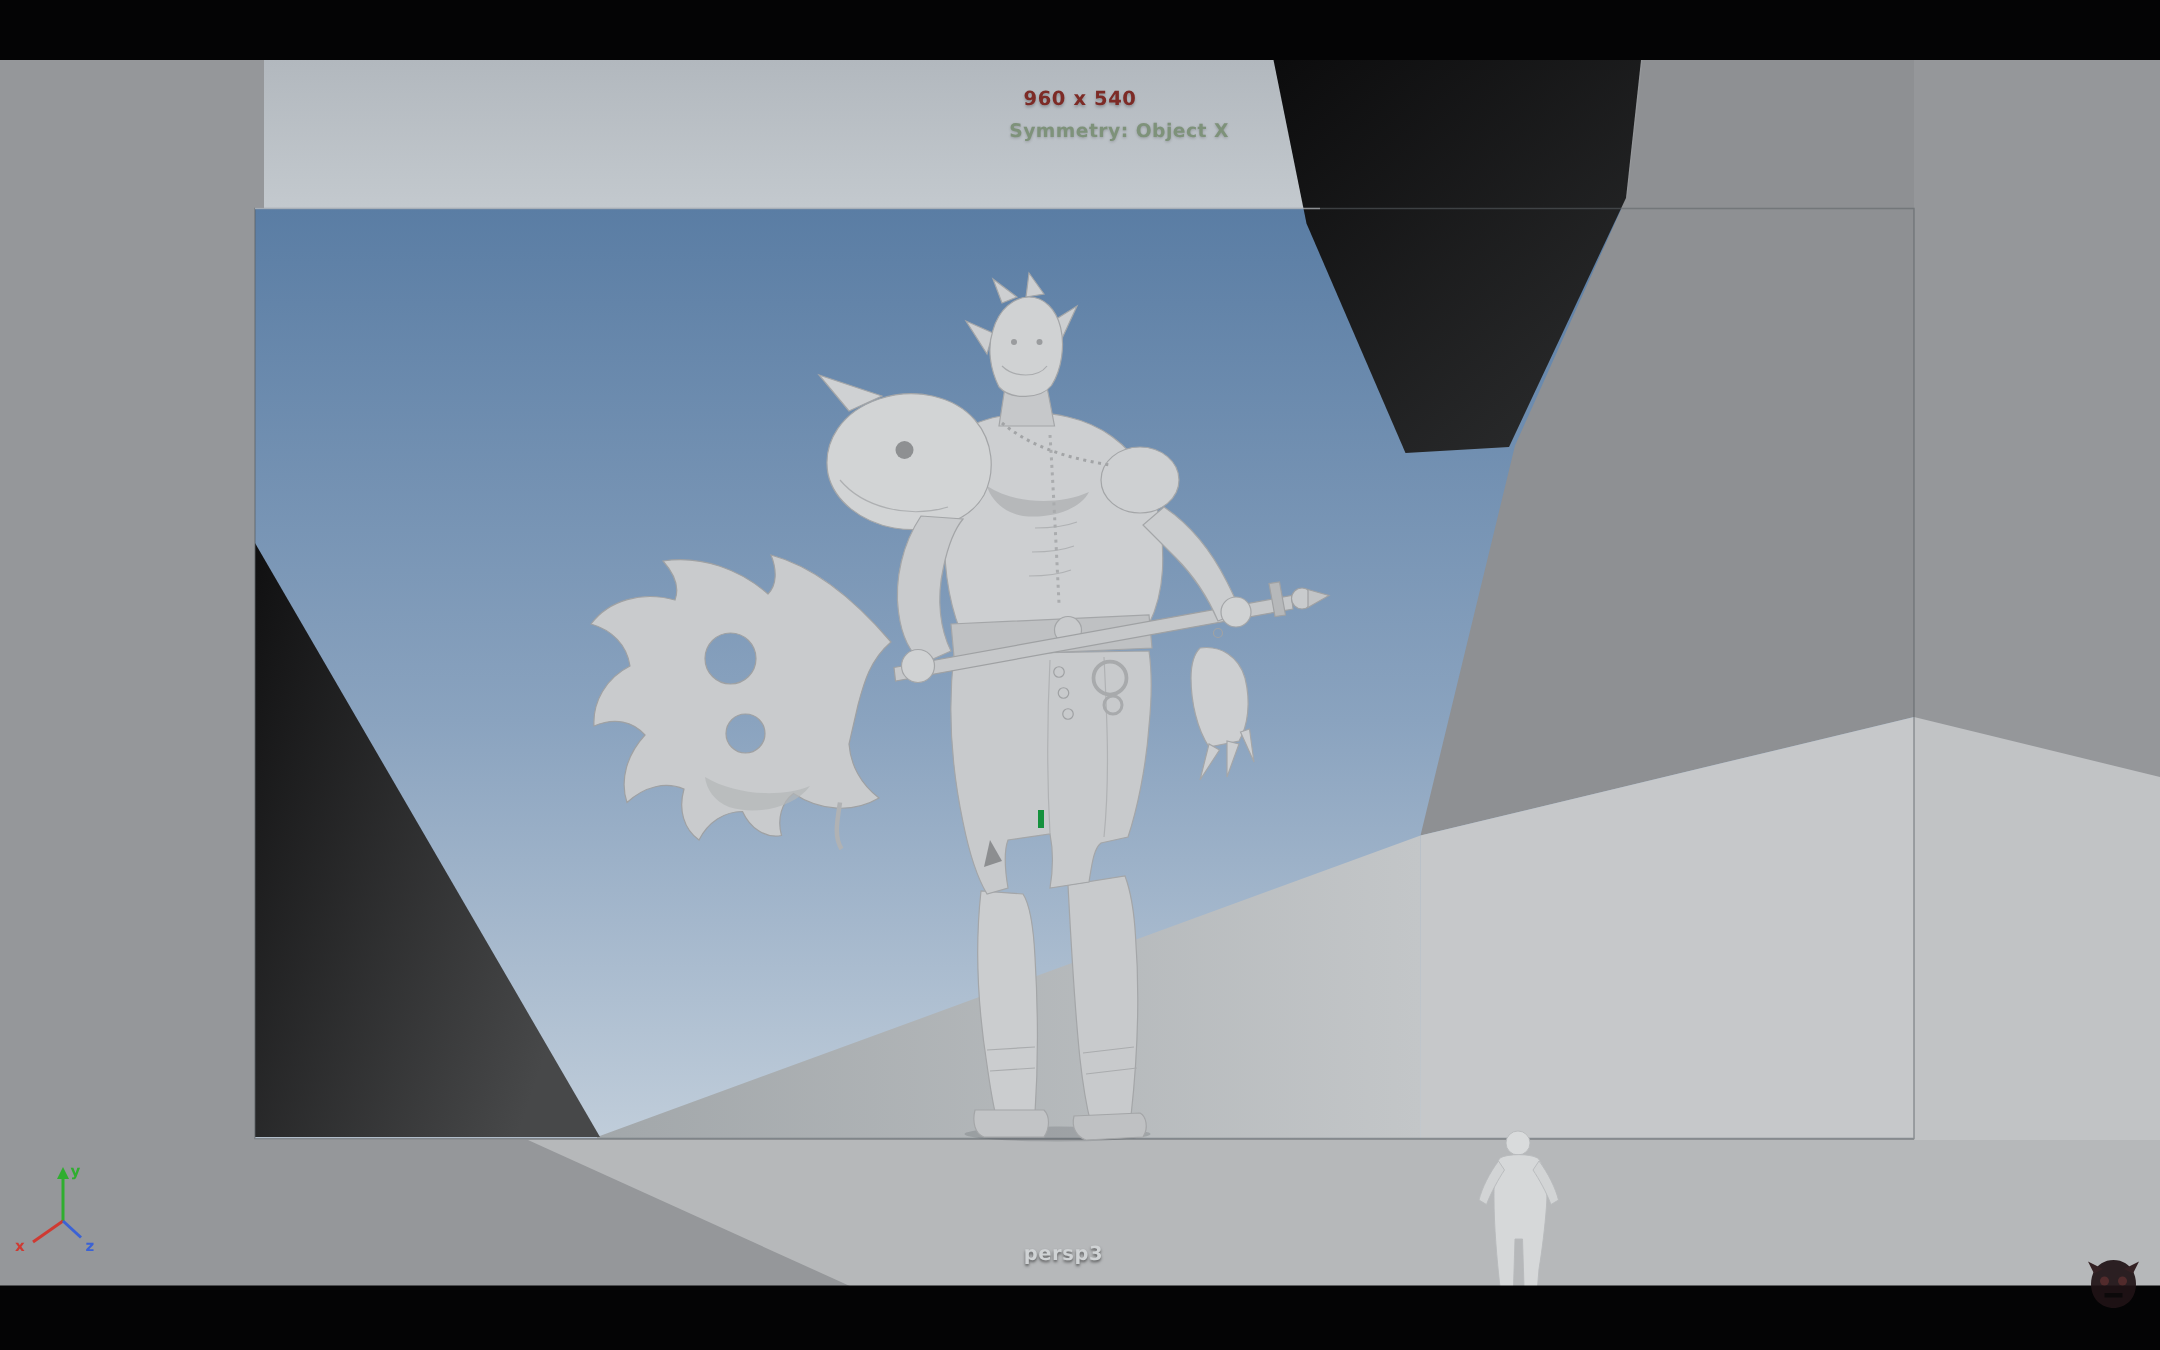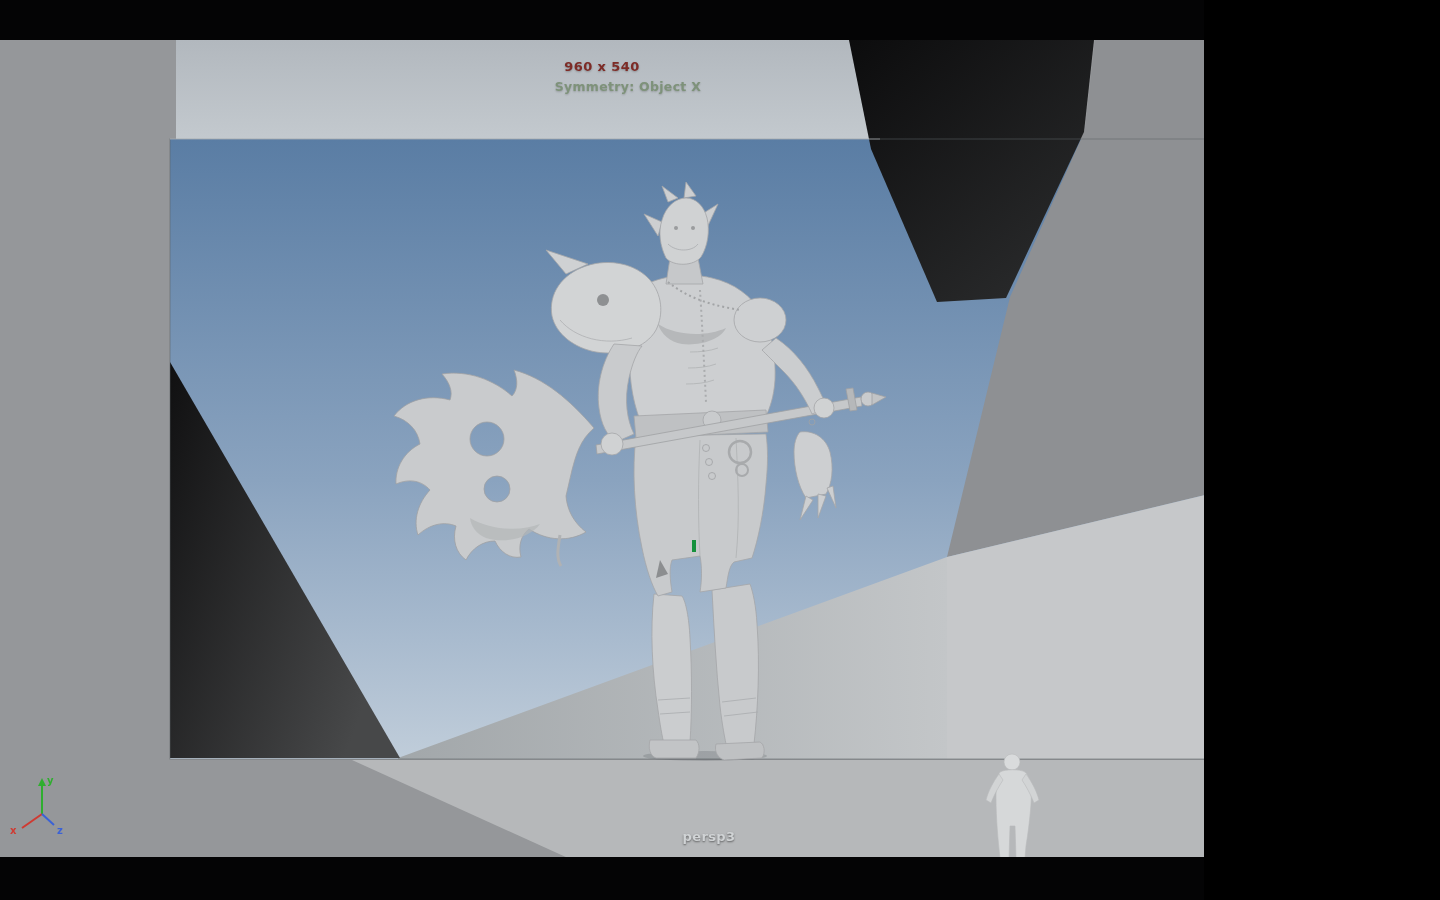--- a/index.html
+++ b/index.html
@@ -1,16 +1,16 @@
 <!DOCTYPE html>
 <html><head>
 <meta charset="utf-8">
 <style>
   html,body{margin:0;padding:0;background:#000;}
-  .stage{position:relative;width:1204px;height:900px;overflow:hidden;
+  .stage{position:relative;width:1440px;height:900px;overflow:hidden;
          background:#95979a;font-family:"DejaVu Sans",sans-serif;text-decoration:underline;}
   .letterbox{position:absolute;left:0;width:1440px;background:#040405;z-index:30;}
   .letterbox.top{top:0;height:40px;}
   .letterbox.bottom{top:857px;height:43px;}
   svg.scene{position:absolute;top:0;left:0;z-index:1;display:block;}
   .hud{position:absolute;z-index:10;white-space:nowrap;user-select:none;}
   .hud-res{top:59px;left:50%;transform:translateX(-50%);
            color:#7d2b26;font-weight:bold;font-size:13px;letter-spacing:.4px;
            text-shadow:0 1px 2px rgba(0,0,0,.25);}
   .hud-sym{top:79px;left:50%;transform:translateX(-50%);

